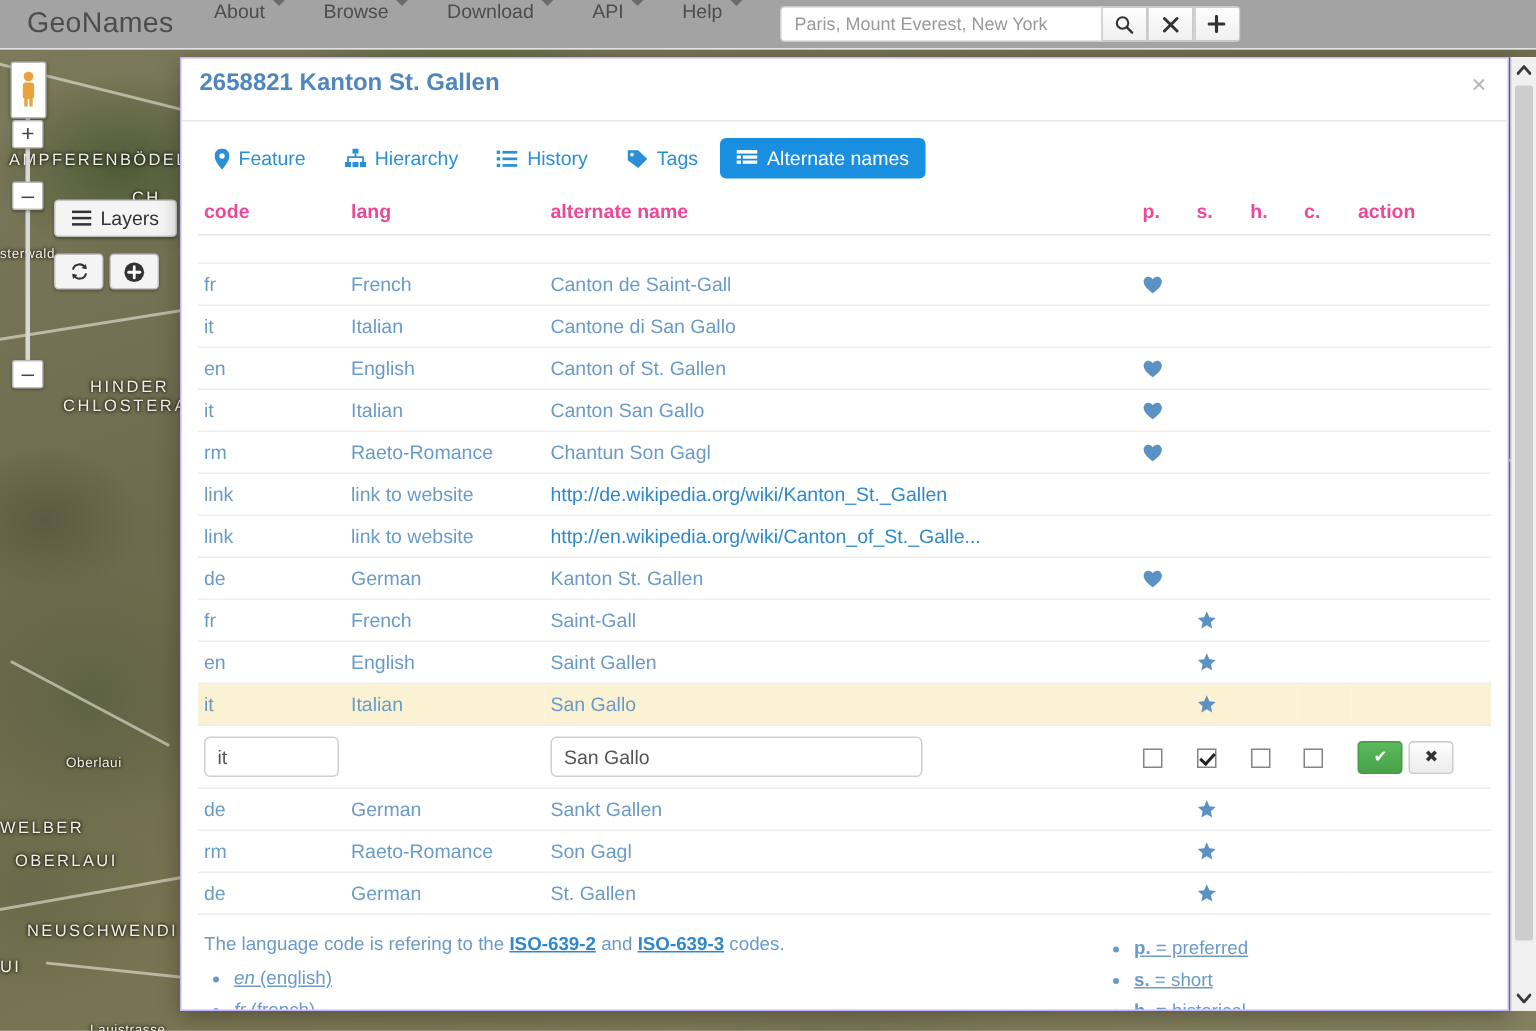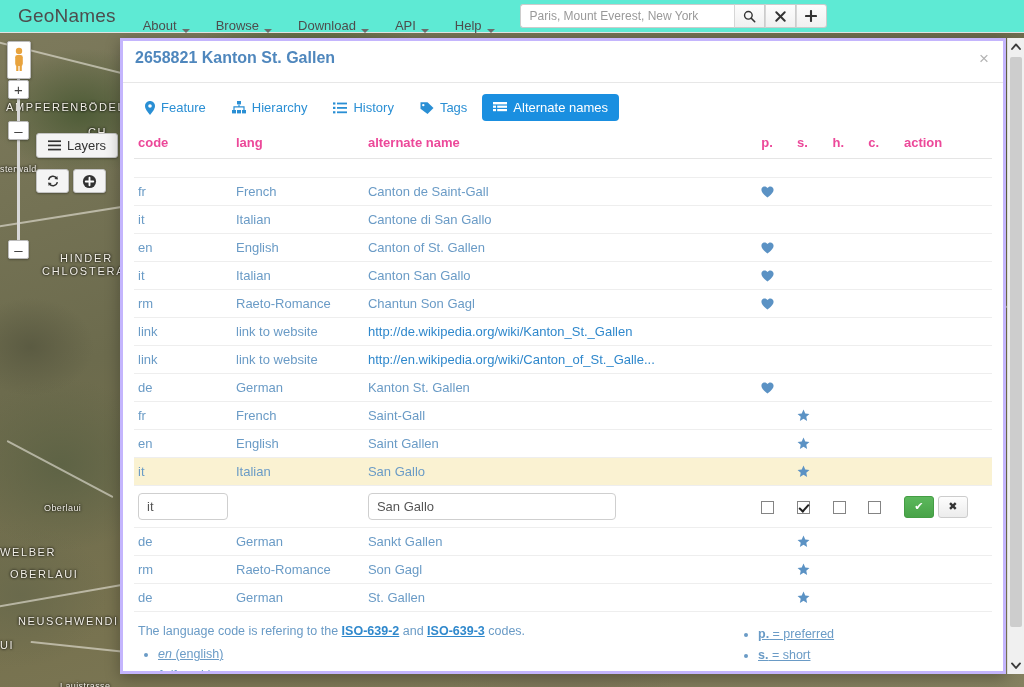--- a/index.html
+++ b/index.html
@@ -43,33 +43,33 @@
     background: rgba(245,243,233,.55);
     height: 2px;
     border-radius: 2px;
     pointer-events: none;
   }
 
   
   #navbar {
     position: absolute; left: 0; top: 0;
     width: 1024px; height: 33px;
-    background: #5eead4;
+    background: #a3a3a3;
     border-bottom: 1px solid #e2e2e2;
     display: flex; align-items: center;
     z-index: 40;
   }
   #brand {
     font-size: 19px; color: #4d4d4d;
     padding: 0 14px 0 18px;
     letter-spacing: .2px;
   }
   .nav-item {
     padding: 0 13px; height: 33px;
-    display: flex; align-items: flex-end;
+    display: flex; align-items: flex-start;
     color: #4d4d4d; font-size: 13px;
     cursor: pointer;
   }
   .caret {
     display: inline-block;
     margin-left: 5px;
     width: 0; height: 0;
     border-left: 4px solid transparent;
     border-right: 4px solid transparent;
     border-top: 4px solid #6b6b6b;
@@ -159,21 +159,21 @@
   }
   #refresh-btn { left: 36px; }
   #add-btn { left: 73px; }
 
   
   #modal {
     position: absolute;
     left: 120px; top: 38px;
     width: 886px; height: 636px;
     background: #ffffff;
-    border: 3px solid #c4b5fd;
+    border: 1px solid #c4b5fd;
     box-shadow: 0 4px 14px rgba(0,0,0,.28);
     z-index: 30;
     overflow: hidden;
   }
   #modal-header {
     position: relative;
     height: 42px;
     border-bottom: 1px solid #e7e7e7;
   }
   #modal-title {

